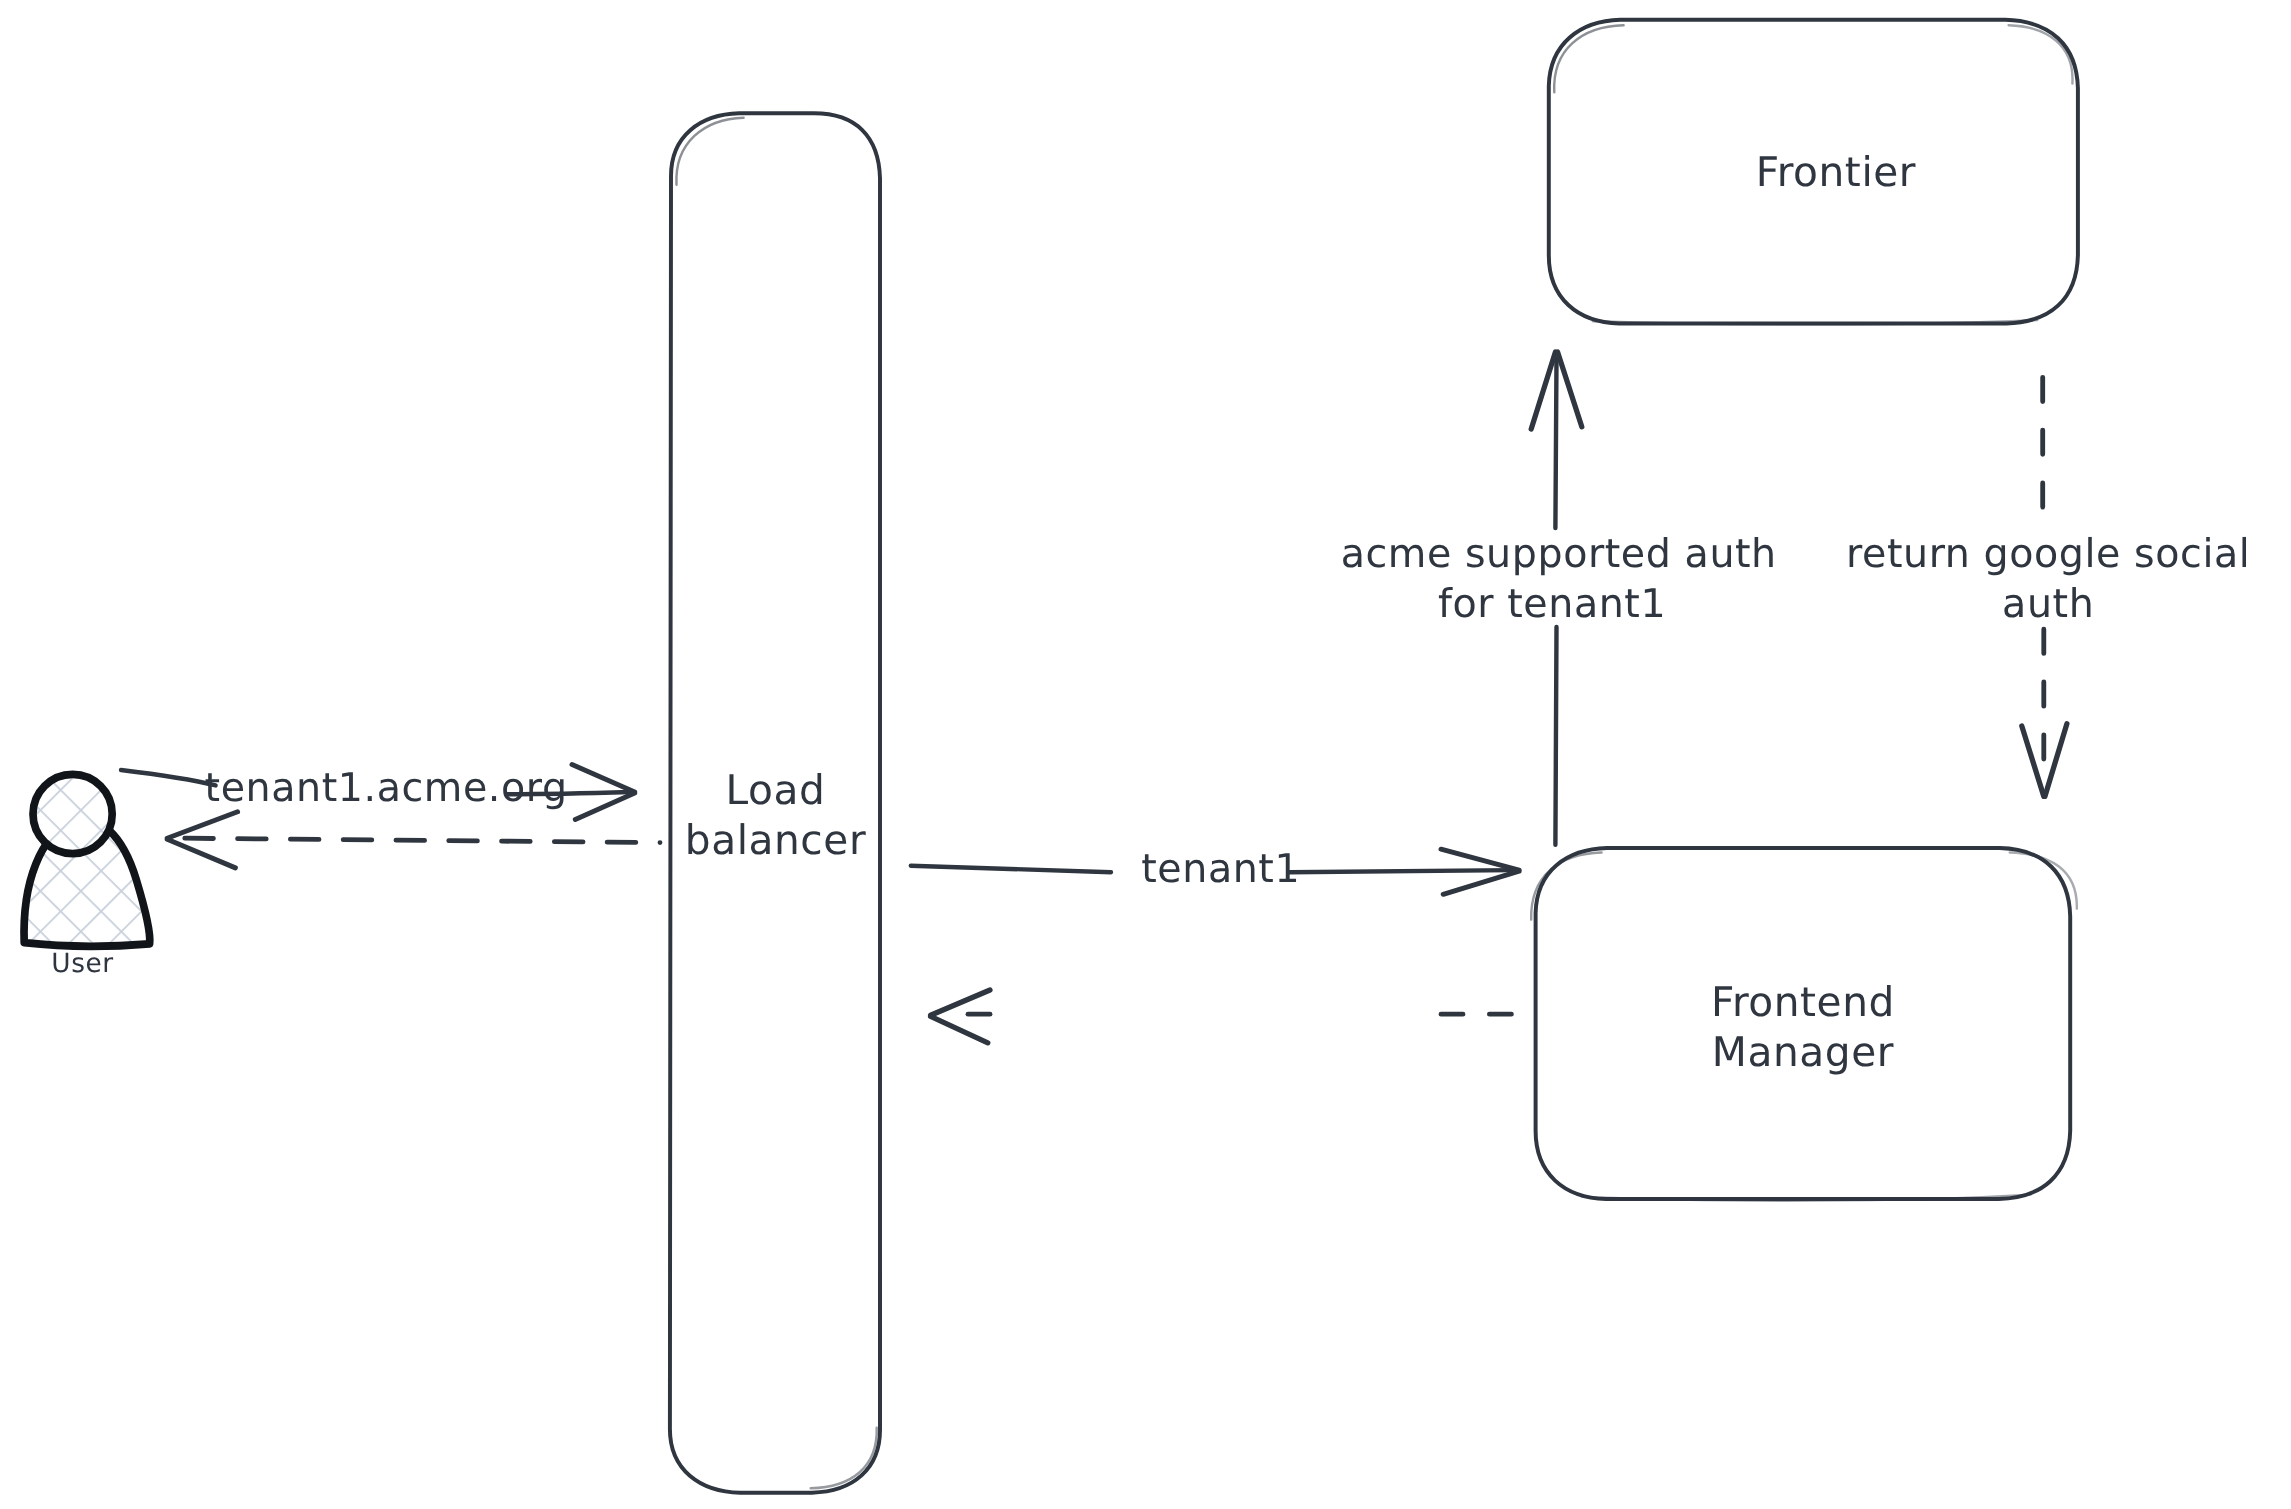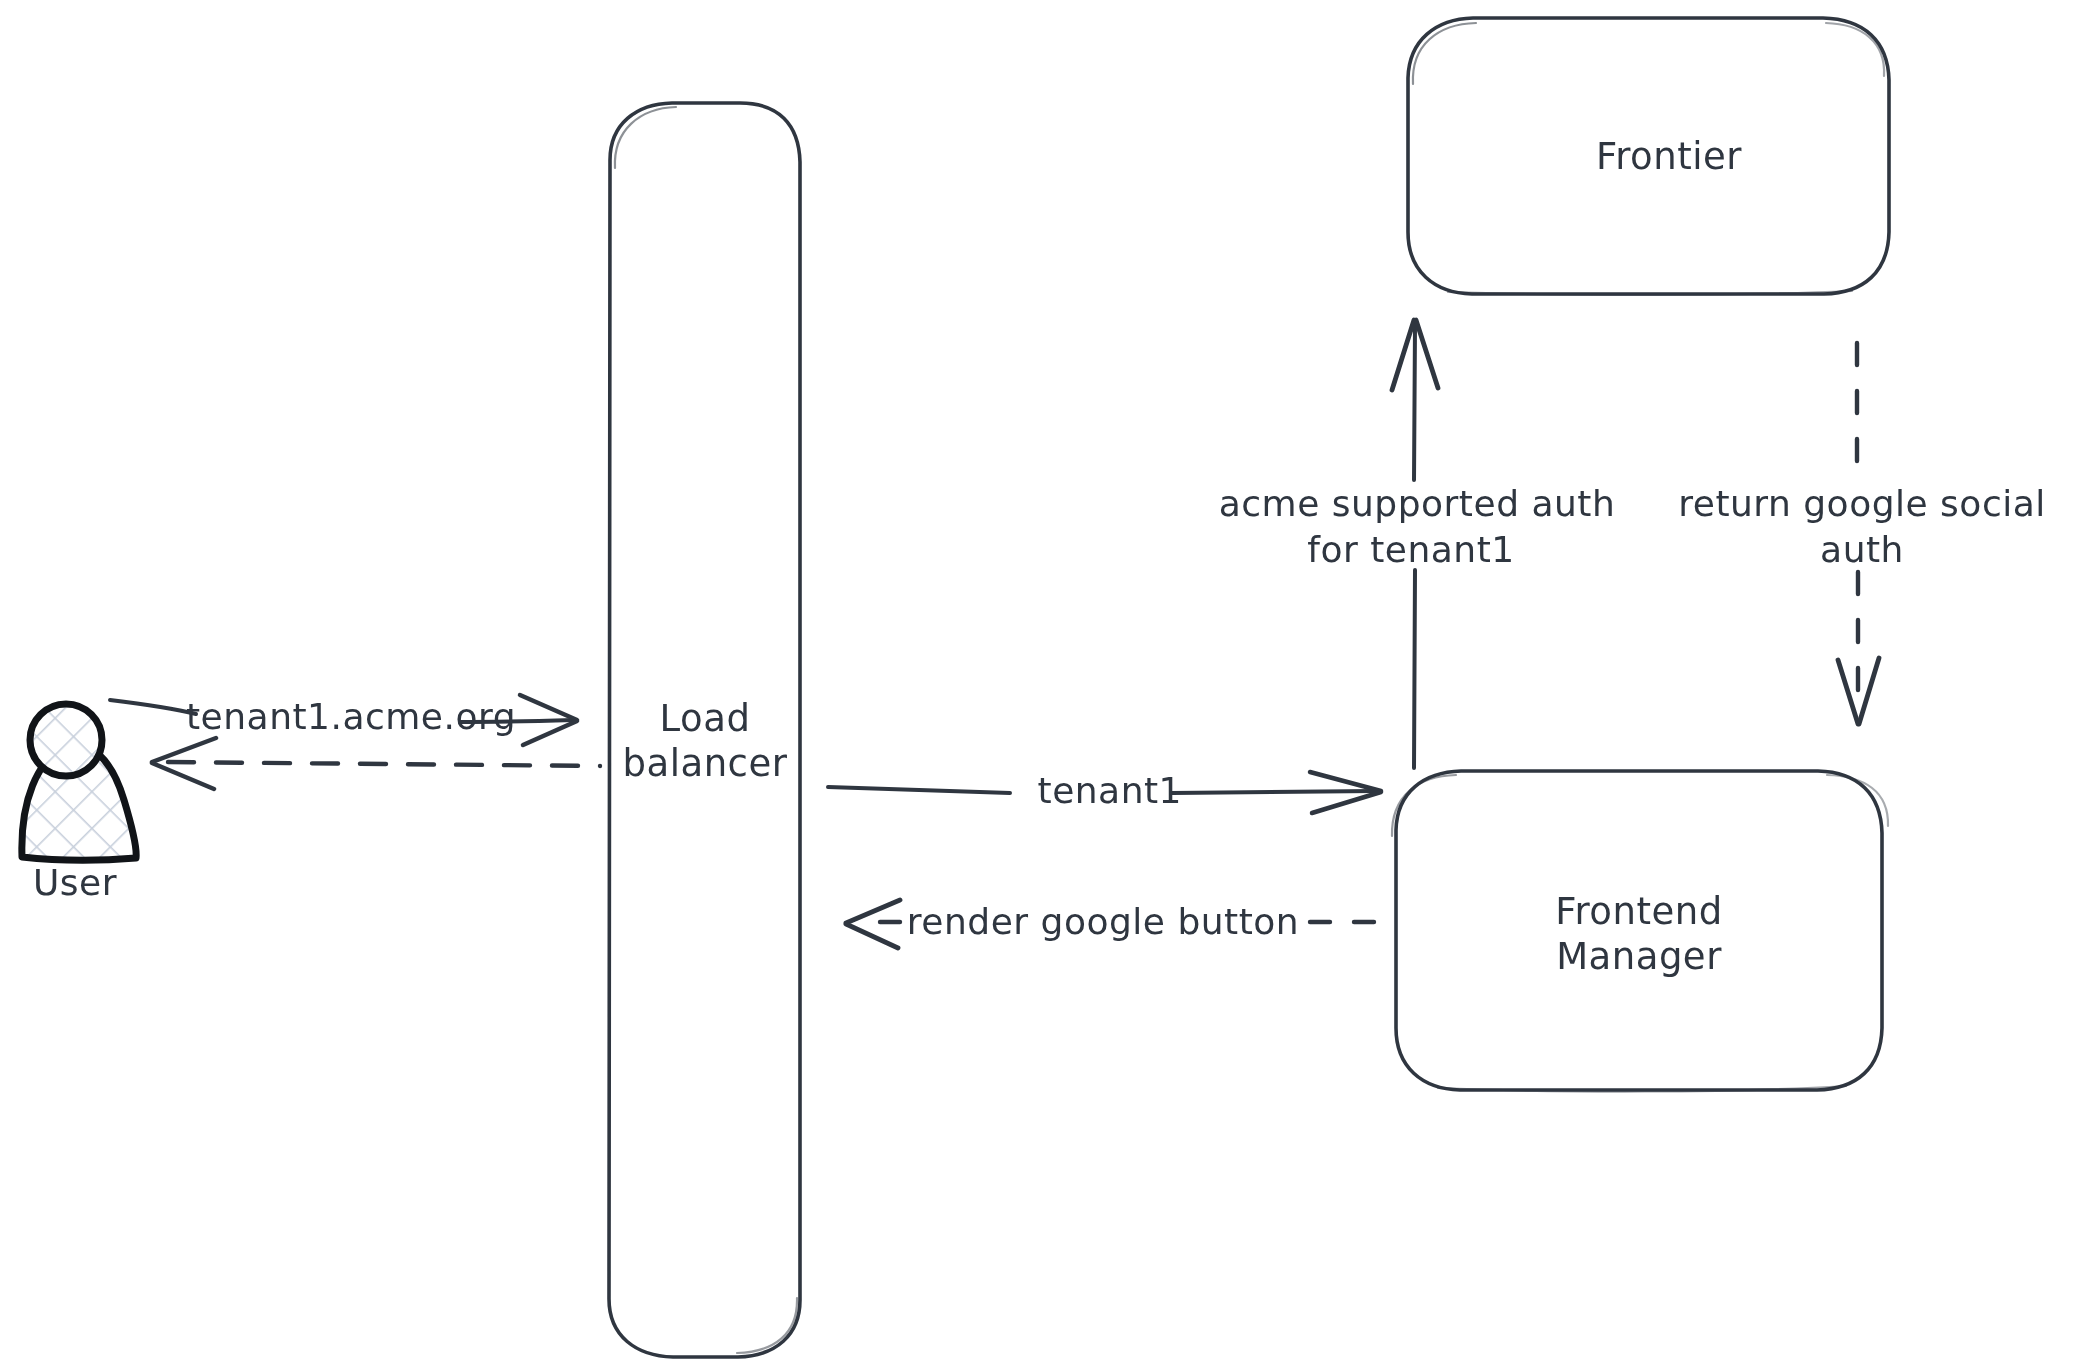--- a/index.html
+++ b/index.html
@@ -35,21 +35,21 @@
     text-align: center;
     line-height: 1.18;
   }
   .node-label {
     font-size: 37px;
   }
   .edge-label {
     font-size: 36px;
   }
   .actor-label {
-    font-size: 36px;
+    font-size: 24px;
   }
 </style>
 </head>
 <body>
 
 <div id="canvas">
 
   <svg id="sketch" viewBox="0 0 2083 1372" xmlns="http://www.w3.org/2000/svg">
 
     <defs>
@@ -150,21 +150,20 @@
 
   <div class="lbl node-label" style="left:1408px; top:135px; width:482px;padding-left:20px;">Frontier</div>
 
   <div class="lbl node-label" style="left:1396px; top:935px; width:486px;">Manager</div>
   <div class="lbl node-label" style="left:1396px; top:890px; width:486px;">Frontend</div>
 
   <div class="lbl edge-label" style="left:186px; top:696px; width:320px;">tenant1.acme.org</div>
 
   <div class="lbl edge-label" style="left:1000px; top:770px; width:182px;text-align:right;">tenant1</div>
 
-  <div class="lbl edge-label" style="left:890px; top:901px; width:426px;">render google button</div>
 
   <div class="lbl edge-label" style="left:1218px; top:483px; width:398px;">acme supported auth</div>
   <div class="lbl edge-label" style="left:1212px; top:529px; width:398px;">for tenant1</div>
 
   <div class="lbl edge-label" style="left:1656px; top:483px; width:412px;">return google social</div>
   <div class="lbl edge-label" style="left:1656px; top:529px; width:412px;">auth</div>
 
 </div>
 
 </body></html>

